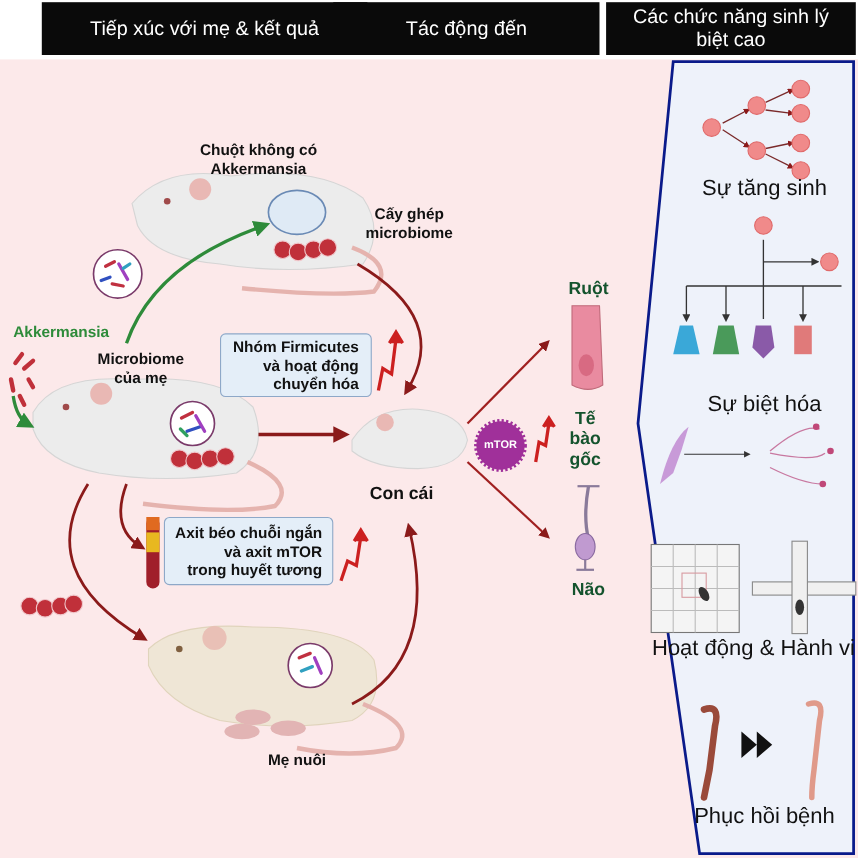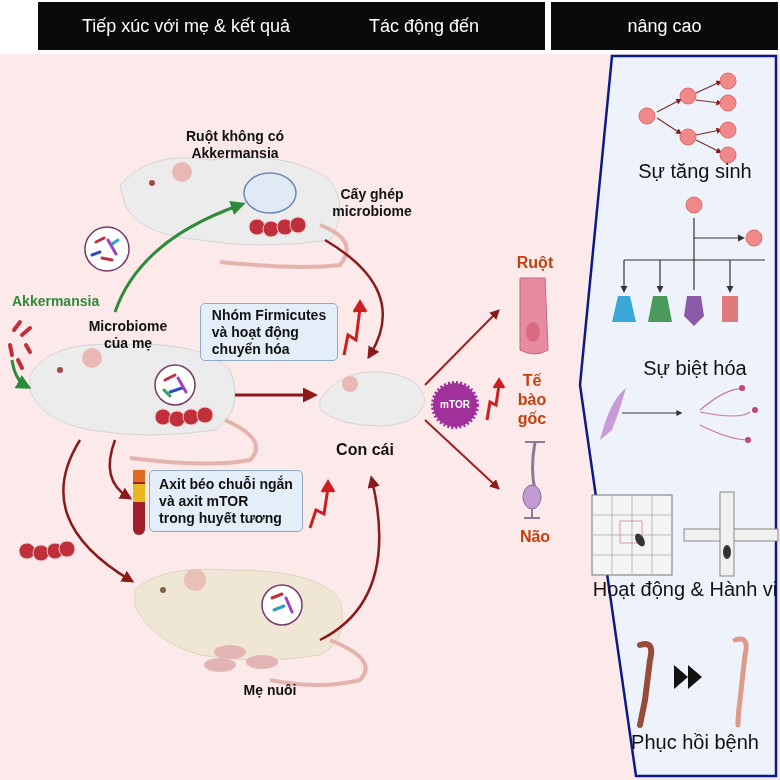--- a/index.html
+++ b/index.html
@@ -4,39 +4,40 @@
 <style>
   html,body{margin:0;padding:0;}
   body{width:780px;height:780px;position:relative;overflow:hidden;background:#fff;font-family:"Liberation Sans",sans-serif;}
   .hdr{position:absolute;top:2px;height:48px;background:#0a0a0a;color:#fff;display:flex;align-items:center;justify-content:center;text-align:center;font-size:18px;line-height:21px;}
   #h1{left:2px;width:296px;margin-left:36px;}
   #h2{left:303px;width:242px;}
   #h3{left:551px;width:227px;}
   .bg{position:absolute;left:0;top:54px;width:780px;height:726px;background:#fce9ea;}
   svg.main{position:absolute;left:0;top:0;}
   .lbl{position:absolute;font-weight:bold;color:#111;text-align:center;font-size:14px;line-height:17px;}
-  .box{position:absolute;background:#e4eef8;border:1.5px solid #8ea8c8;border-radius:5px;font-weight:bold;text-align:left;font-size:14px;line-height:17px;color:#111;display:flex;align-items:center;justify-content:center;}
-  .red{color:#c2410c;}
+  .box{position:absolute;background:#e4eef8;border:1.5px solid #8ea8c8;border-radius:5px;font-weight:bold;text-align:right;font-size:14px;line-height:17px;color:#111;display:flex;align-items:center;justify-content:center;}
+  .red{color:#14532d;}
   .green{color:#2e8b3a;}
   .panel-lbl{position:absolute;font-weight:normal;color:#111;text-align:center;font-size:20px;line-height:19px;}
 </style>
 </head>
 <body>
 
 <div class="hdr" id="h1">
     <span>Tiếp xúc với mẹ &amp; kết quả</span>
   </div>
 <div class="hdr" id="h2">
     <div>
       <div>Tác động đến</div>
     </div>
   </div>
 <div class="hdr" id="h3">
     <div>
-      <div>nâng cao</div>
+      <div>Các chức năng sinh lý</div>
+      <div>biệt cao</div>
     </div>
   </div>
 
 <div class="bg"></div>
 
 <svg class="main" width="780" height="780" viewBox="0 0 780 780">
   <defs>
     <marker id="ar" viewBox="0 0 10 10" refX="6" refY="5" markerWidth="5" markerHeight="5" orient="auto">
         <path d="M0,0 L10,5 L0,10 z" fill="#8b1a1a"></path>
       </marker>
@@ -249,21 +250,21 @@
   </g>
 
   <g>
     <path d="M640,645 Q655,640 650,660 L645,700 Q642,715 640,725" fill="none" stroke="#9a4a3a" stroke-width="6" stroke-linecap="round"></path>
     <path d="M674,665 L688,677 L674,689 Z M688,665 L702,677 L688,689 Z" fill="#111"></path>
     <path d="M735,640 Q750,635 745,655 L740,700 Q738,715 738,725" fill="none" stroke="#e09a8a" stroke-width="5" stroke-linecap="round"></path>
   </g>
 </svg>
 
 <div class="lbl" style="left:170px;top:128px;width:130px;">
-    <div>Ruột không có</div>
+    <div>Chuột không có</div>
     <div>Akkermansia</div>
   </div>
 <div class="lbl" style="left:322px;top:186px;width:100px;">
     <div>Cấy ghép</div>
     <div>microbiome</div>
   </div>
 <div class="lbl green" style="left:12px;top:293px;width:110px;text-align:left;">Akkermansia</div>
 <div class="lbl" style="left:82px;top:318px;width:92px;">
     <div>Microbiome</div>
     <div>của mẹ</div>

